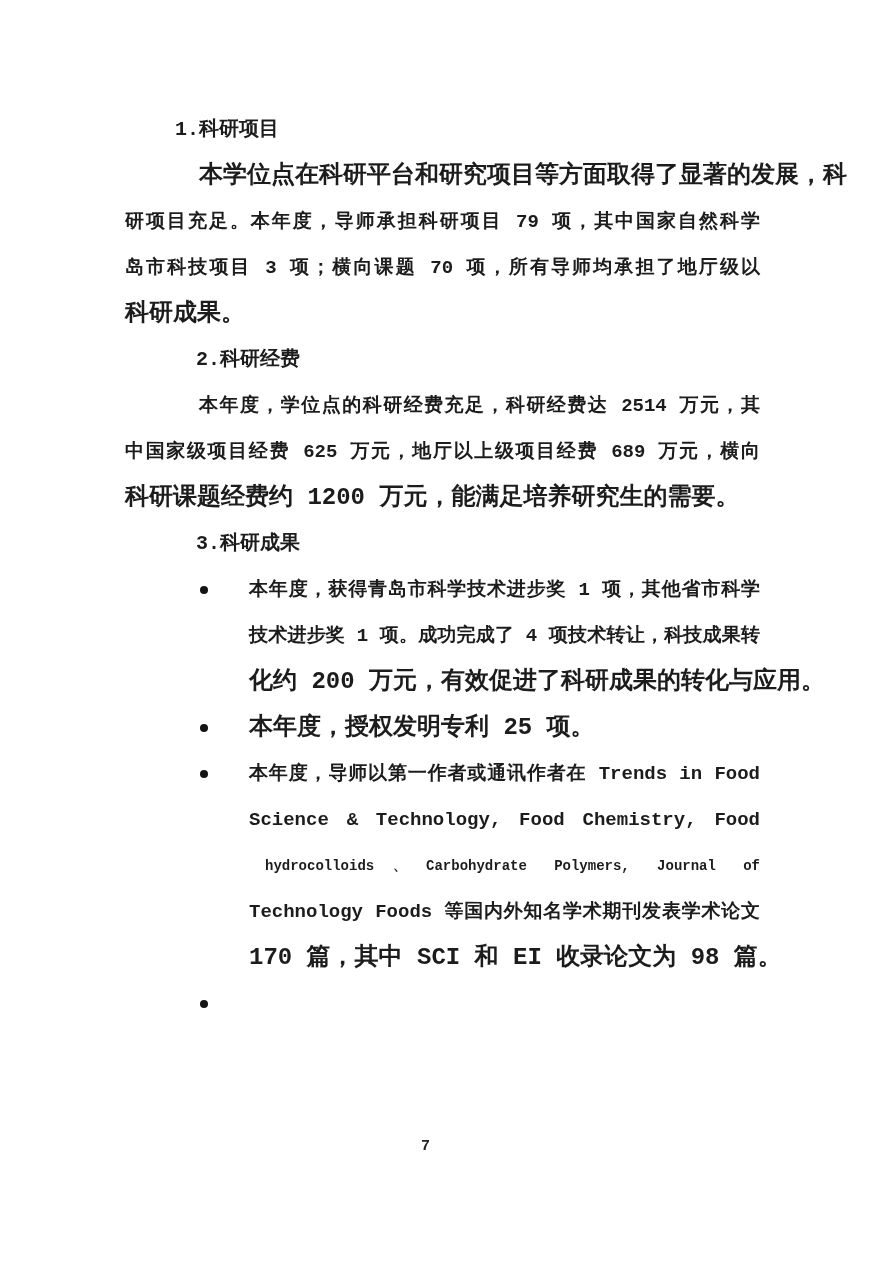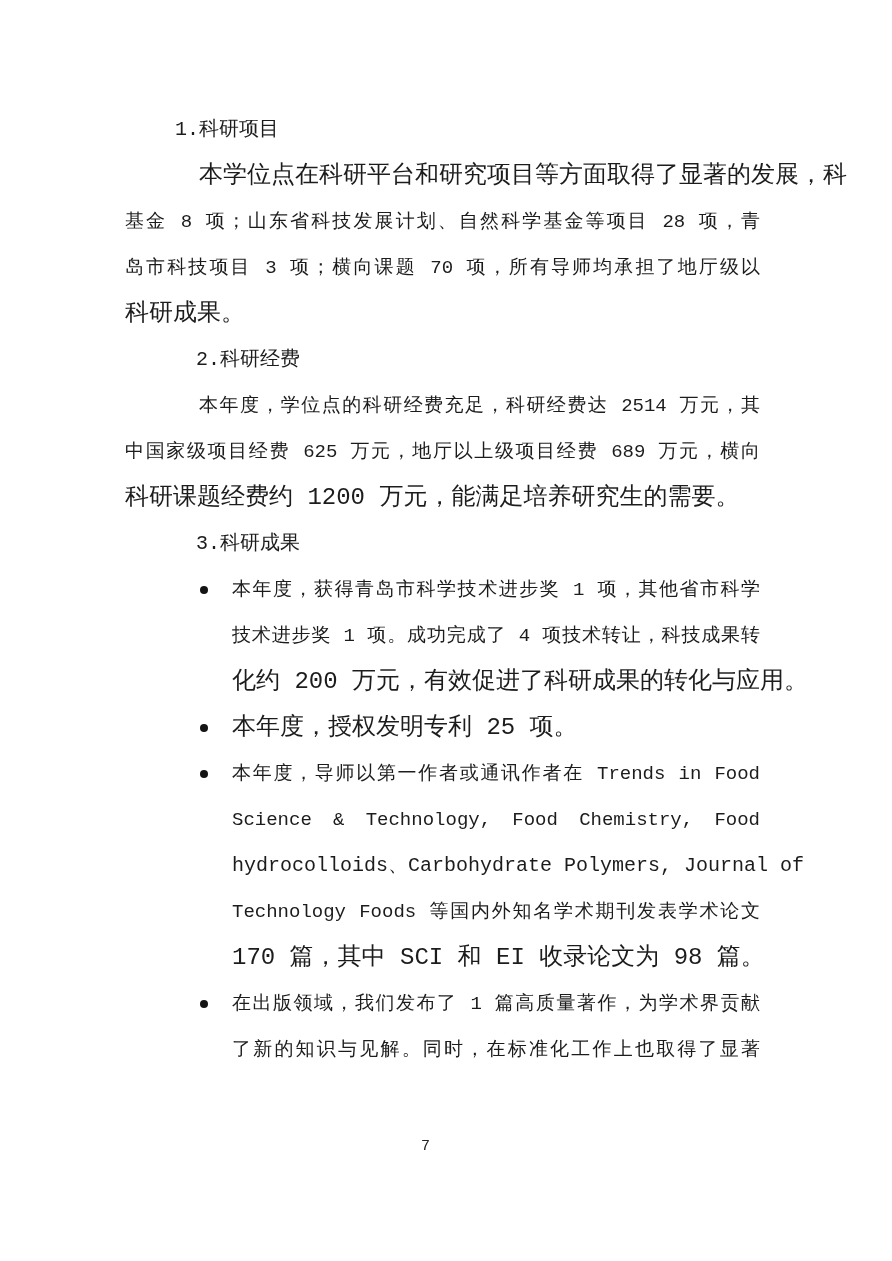--- a/index.html
+++ b/index.html
@@ -4,49 +4,51 @@
 <style>
   html,body{margin:0;padding:0;background:#ffffff;}
   .page{
     position:relative;
     width:851px;
     height:1261px;
     background:#ffffff;
     overflow:hidden;
     font-family:"Liberation Mono","DejaVu Sans Mono",serif;
     color:#1c1c1c;
+    font-weight:bold;
   }
   .doc-body{
     position:absolute;
     left:125px;
     top:107px;
     width:635px;
   }
   .line{
     line-height:46px;
     font-size:24px;
     white-space:nowrap;
   }
   .just{
     text-align:justify;
     text-align-last:justify;
   }
   .s19{font-size:19px;}
-  .s18{font-size:20px;}
+  .s18{font-size:14px;margin-left:16px;}
   .first{padding-left:74px;}
   .heading{
     line-height:46px;
     font-size:20px;
     padding-left:71px;
     white-space:nowrap;
   }
   .heading-first{padding-left:50px;}
   .bullet{
     display:flex;
     padding-left:75px;
+    gap:17px;
   }
   .dot-col{
     flex:none;
     width:32px;
     position:relative;
   }
   .dot{
     position:absolute;
     left:0;
     top:19px;
@@ -67,21 +69,21 @@
     color:#222;
   }
 </style>
 </head>
 <body>
 
 <div class="page">
   <div class="doc-body">
       <div class="heading heading-first">1.科研项目</div>
       <div class="line para-line just first">本学位点在科研平台和研究项目等方面取得了显著的发展，科</div>
-      <div class="line para-line just s19">基金 8 项；山东省科技发展计划、自然科学基金等项目 28 项，青</div>
+      <div class="line para-line just s19">研项目充足。本年度，导师承担科研项目 79 项，其中国家自然科学</div>
       <div class="line para-line just s19">岛市科技项目 3 项；横向课题 70 项，所有导师均承担了地厅级以</div>
       <div class="line para-line">科研成果。</div>
       <div class="heading">2.科研经费</div>
       <div class="line para-line just first s19">本年度，学位点的科研经费充足，科研经费达 2514 万元，其</div>
       <div class="line para-line just s19">中国家级项目经费 625 万元，地厅以上级项目经费 689 万元，横向</div>
       <div class="line para-line">科研课题经费约 1200 万元，能满足培养研究生的需要。</div>
       <div class="heading">3.科研成果</div>
       <div class="bullet">
         <div class="dot-col">
           <span class="dot"></span>
@@ -109,20 +111,16 @@
           <div class="line bullet-line just s19">Science &amp; Technology, Food Chemistry, Food</div>
           <div class="line bullet-line just s18">hydrocolloids、Carbohydrate Polymers, Journal of</div>
           <div class="line bullet-line just s19">Technology Foods 等国内外知名学术期刊发表学术论文</div>
           <div class="line bullet-line">170 篇，其中 SCI 和 EI 收录论文为 98 篇。</div>
         </div>
       </div>
       <div class="bullet">
         <div class="dot-col">
           <span class="dot"></span>
         </div>
-        <div class="txt-col">
-          <div class="line bullet-line just s19">在出版领域，我们发布了 1 篇高质量著作，为学术界贡献</div>
-          <div class="line bullet-line just s19">了新的知识与见解。同时，在标准化工作上也取得了显著</div>
-        </div>
       </div>
     </div>
   <div class="page-number">7</div>
 </div>
 
 </body></html>

